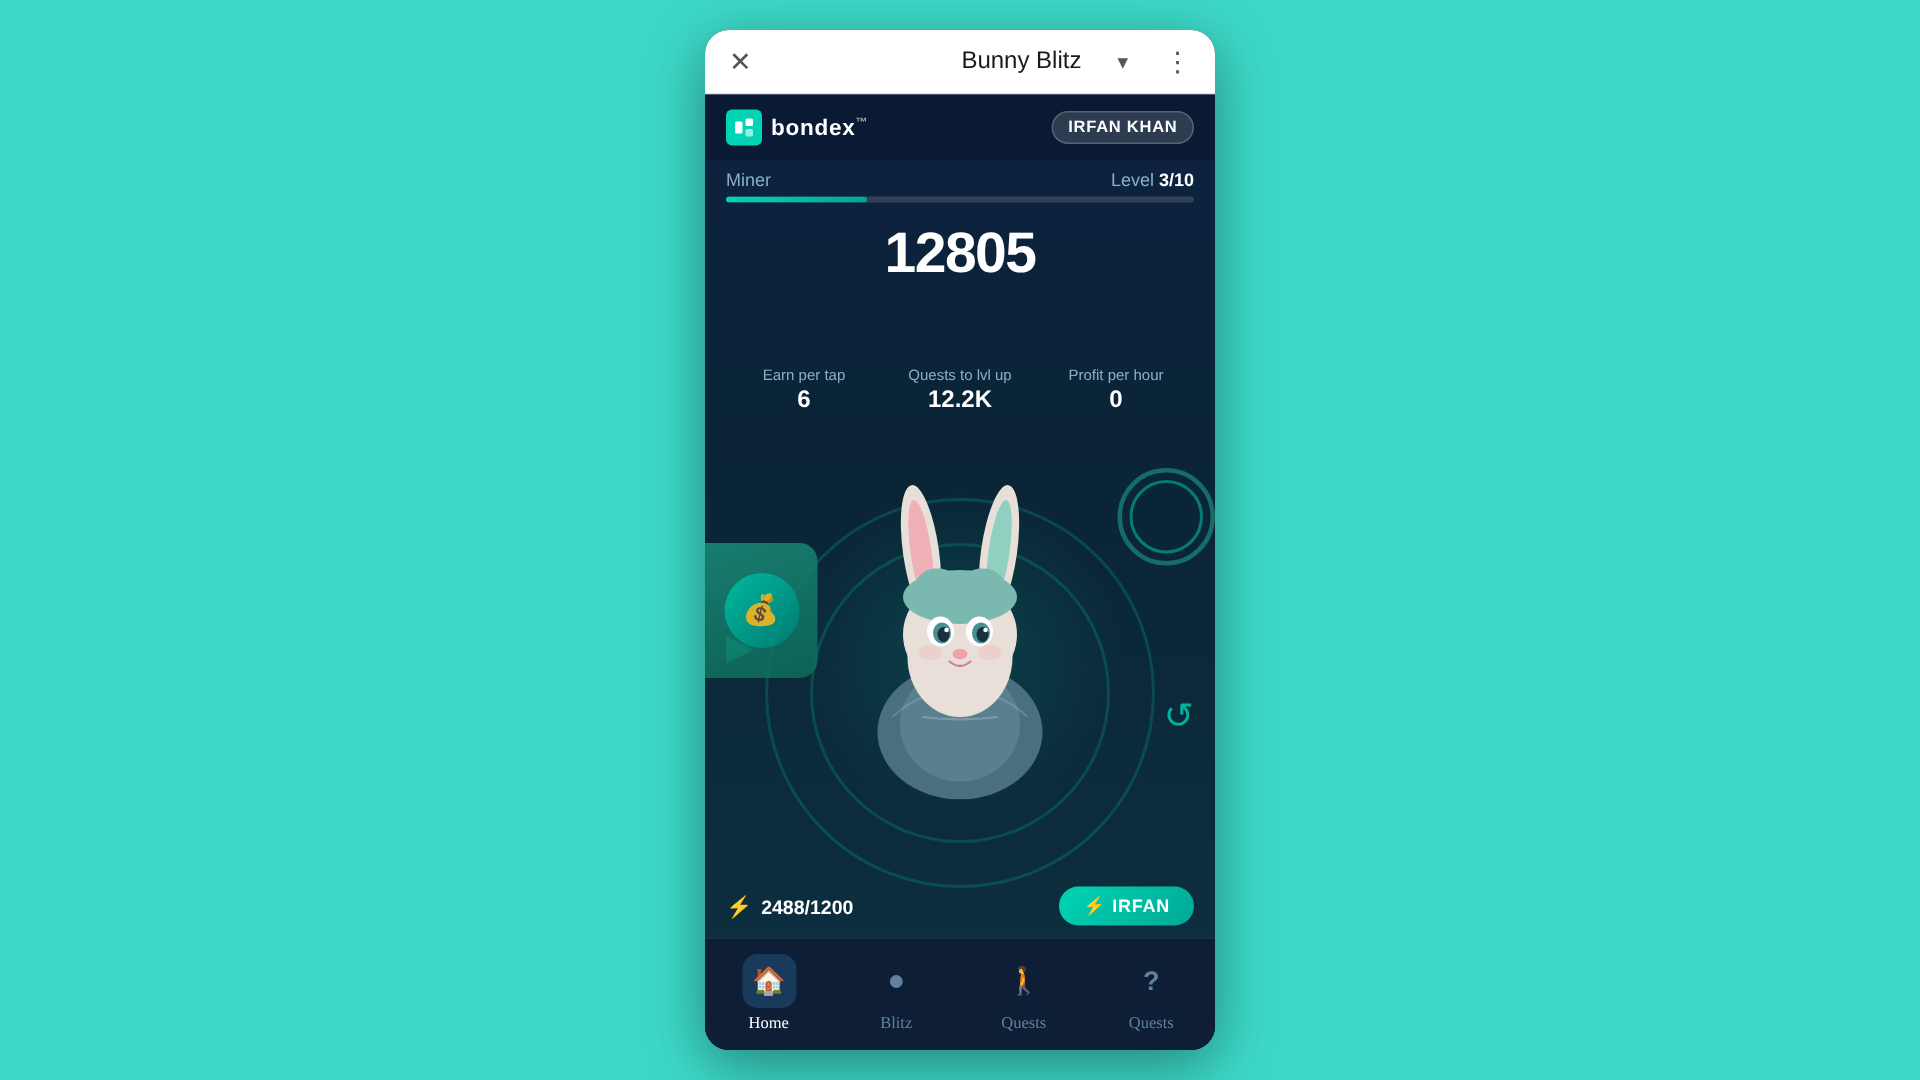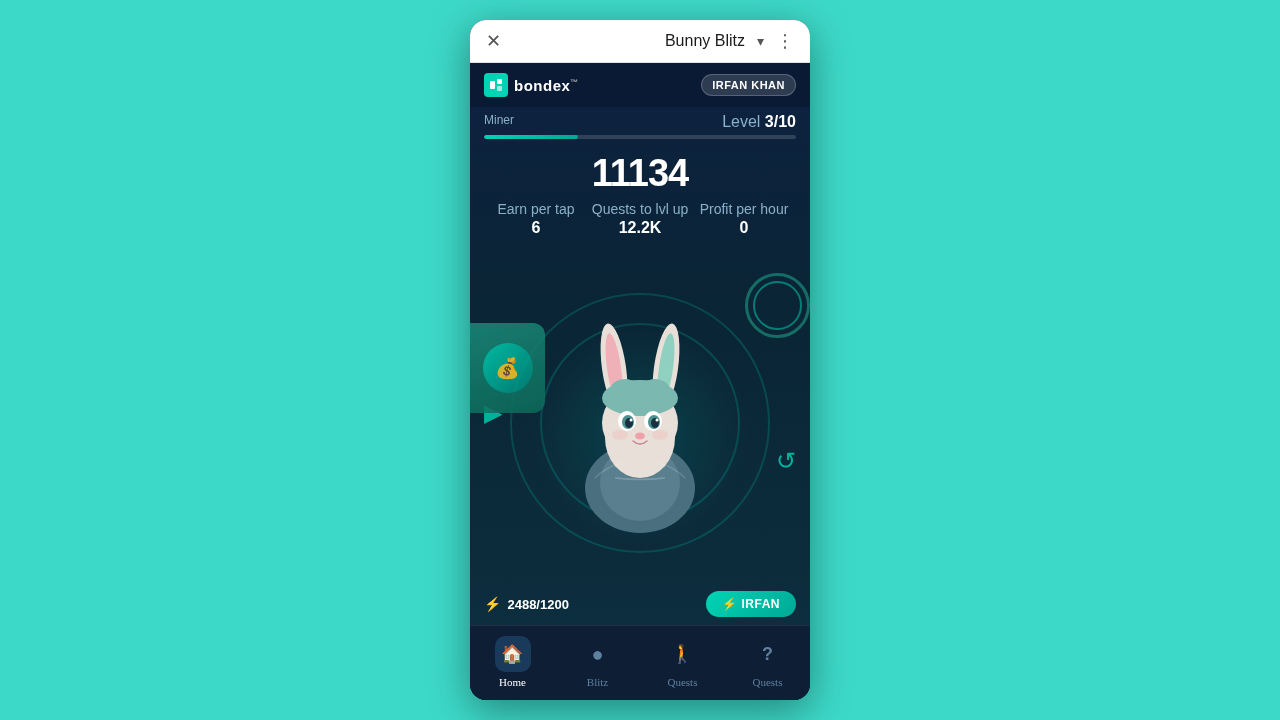--- a/index.html
+++ b/index.html
@@ -36,21 +36,21 @@
 
     .browser-title-bar .title-text {
       font-size: 16px;
       font-weight: 500;
       color: #1a1a1a;
     }
 
     .browser-controls {
       display: flex;
       align-items: center;
-      gap: 12px;
+      gap: 24px;
     }
 
     .close-btn-icon {
       font-size: 18px;
       color: #555;
       cursor: pointer;
     }
 
     .dropdown-icon {
       font-size: 14px;
@@ -138,21 +138,21 @@
       margin-bottom: 4px;
     }
 
     .miner-label {
       color: #8ab0c8;
       font-size: 12px;
     }
 
     .level-label {
       color: #8ab0c8;
-      font-size: 16px;
+      font-size: 12px;
       padding-left: 40px;
     }
 
     .level-number {
       color: white;
       font-weight: 700;
     }
 
     .progress-bar-bg {
       width: 100%;
@@ -202,23 +202,24 @@
       z-index: 5;
     }
 
     .stat-item {
       text-align: center;
       flex: 1;
     }
 
     .stat-label {
       color: #8ab0c8;
-      font-size: 14px;
+      font-size: 10px;
       display: block;
       margin-bottom: 2px;
+      margin-top: 48px;
     }
 
     .stat-value {
       color: white;
       font-size: 16px;
       font-weight: 700;
     }
 
     
     .bg-circle {
@@ -485,21 +486,21 @@
         </span>
       </div>
       <div class="progress-bar-bg">
         <div class="progress-bar-fill"></div>
       </div>
     </div>
 
     <div class="game-area">
 
       <div class="coin-display">
-        <span class="coin-count">11134</span>
+        <span class="coin-count">12805</span>
       </div>
 
       <div class="stats-row">
         <div class="stat-item">
           <span class="stat-label">Earn per tap</span>
           <span class="stat-value">6</span>
         </div>
         <div class="stat-item">
           <span class="stat-label">Quests to lvl up</span>
           <span class="stat-value">12.2K</span>

